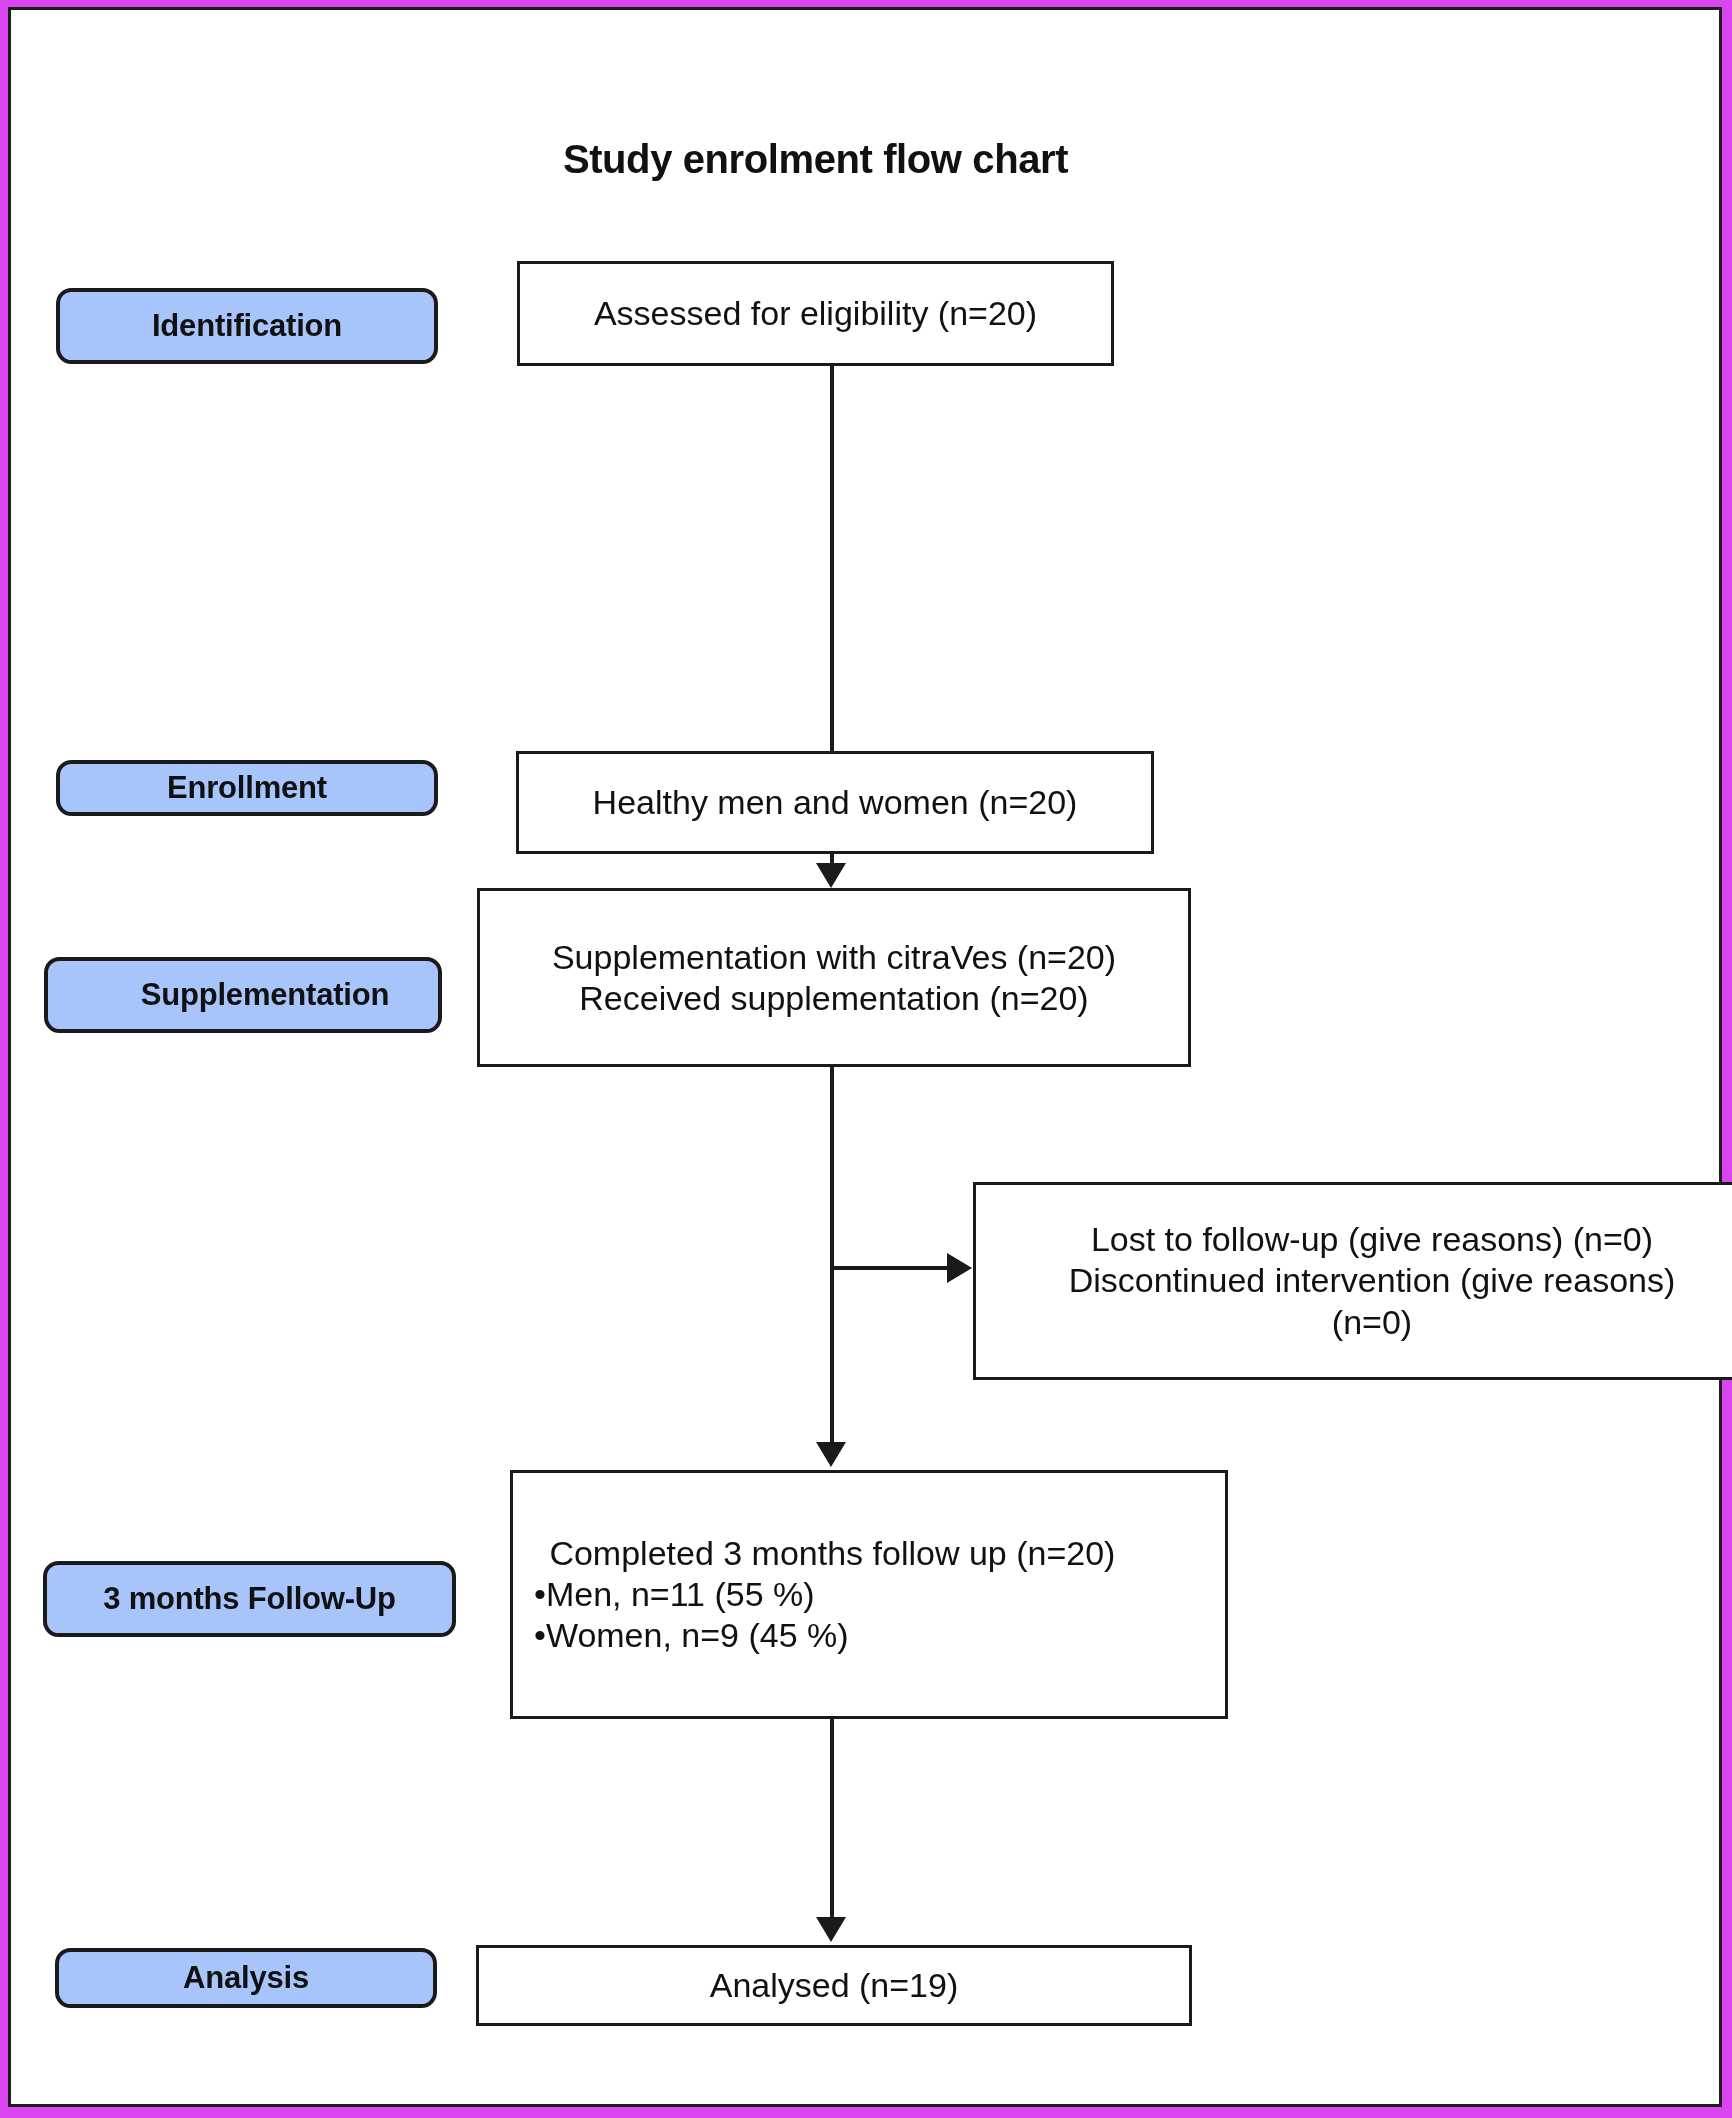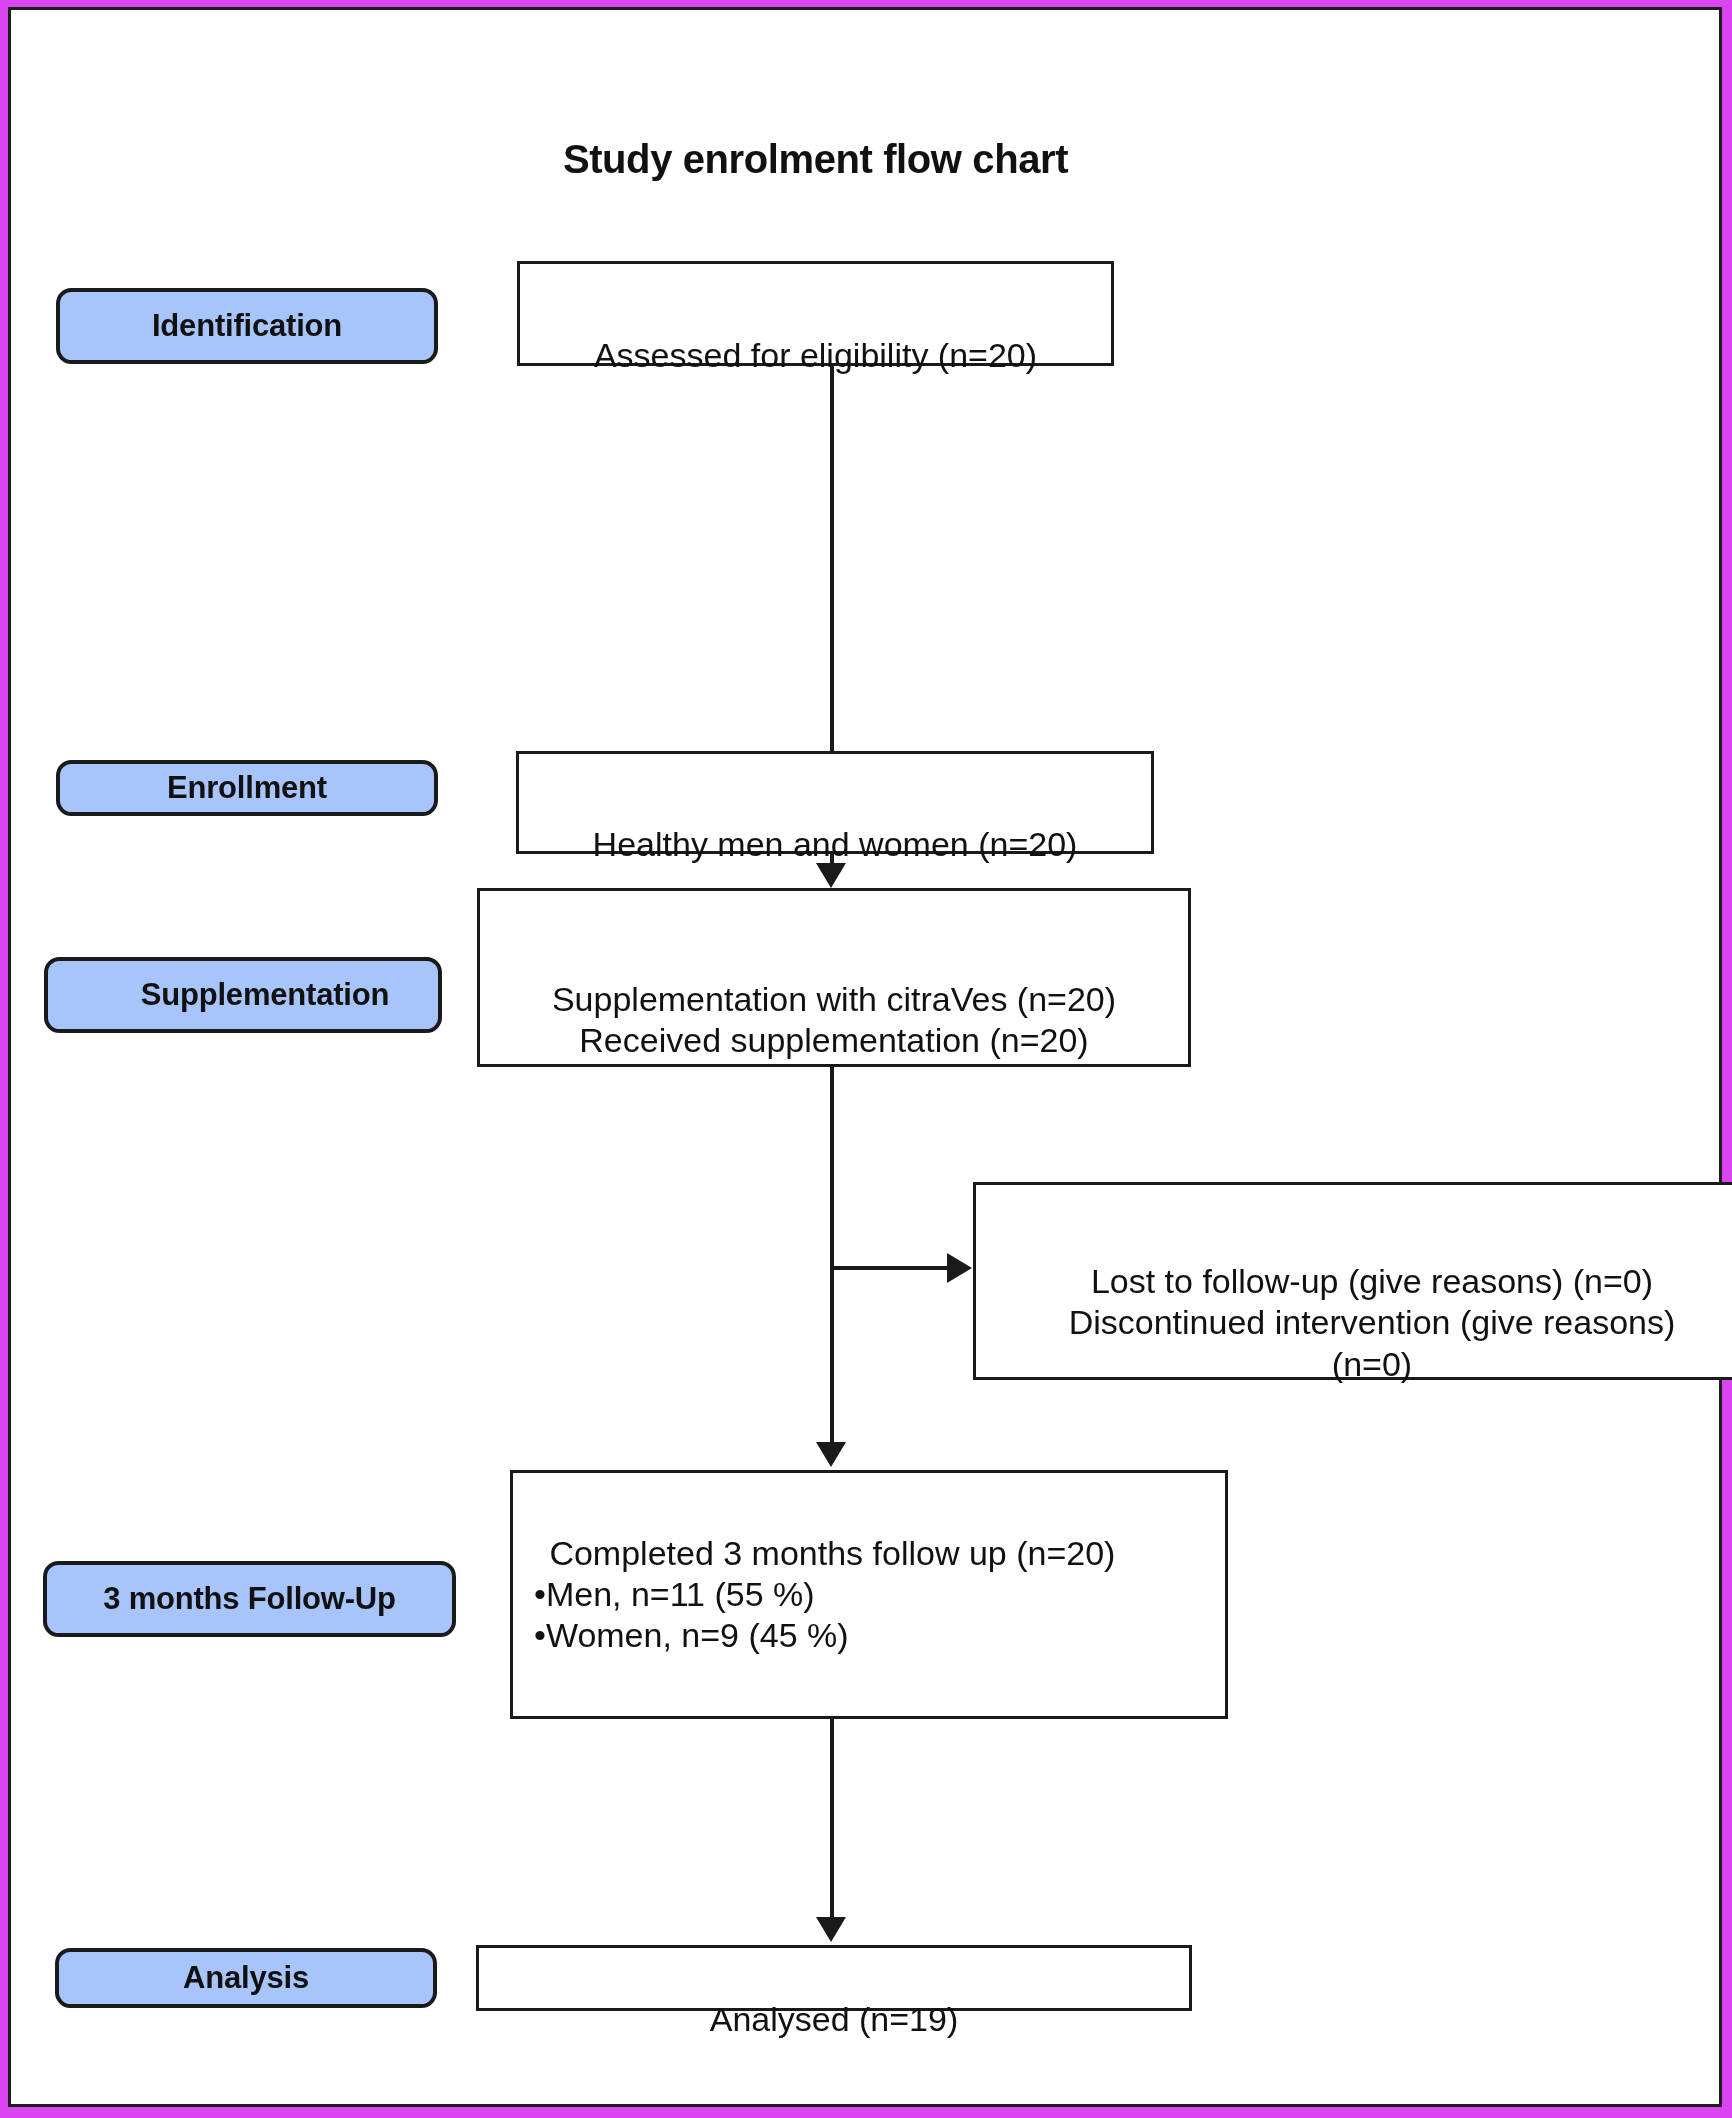--- a/index.html
+++ b/index.html
@@ -73,21 +73,21 @@
   }
   .flow-box .box-inner {
     position: absolute;
     left: 0;
     right: 0;
     top: 50%;
     transform: translateY(-50%);
     padding: 0 12.6px;
     box-sizing: border-box;
   }
-  .center-text { text-align: center; margin-top: 42px; }
+  .center-text { text-align: center; }
   .left-text   { text-align: left; }
 
   
   .vline {
     position: absolute;
     background: #1a1a1a;
     width: 4.2px;
   }
   .hline {
     position: absolute;
@@ -169,21 +169,21 @@
   </div>
 
   <div class="flow-box" style="left:479px; top:1470px; width:718px; height:249px;margin-left:31px;">
     <div class="box-inner left-text" style="padding-left:21px;">
       <div class="bullet-line" style="padding-left:15.4px;">Completed 3 months follow up (n=20)</div>
       <div class="bullet-line">•Men, n=11 (55 %)</div>
       <div class="bullet-line">•Women, n=9 (45 %)</div>
     </div>
   </div>
 
-  <div class="flow-box" style="left:476px; top:1945px; width:716px; height:66px;">
+  <div class="flow-box" style="left:476px; top:1945px; width:716px; height:81px;">
     <div class="box-inner center-text">
       <div>Analysed (n=19)</div>
     </div>
   </div>
 
   <div class="vline" style="left:830px; top:366px; height:386px;"></div>
 
   <div class="vline" style="left:830px; top:854px; height:11.2px;"></div>
   <div class="arrow-down" style="left:816px; top:863px;"></div>
 

